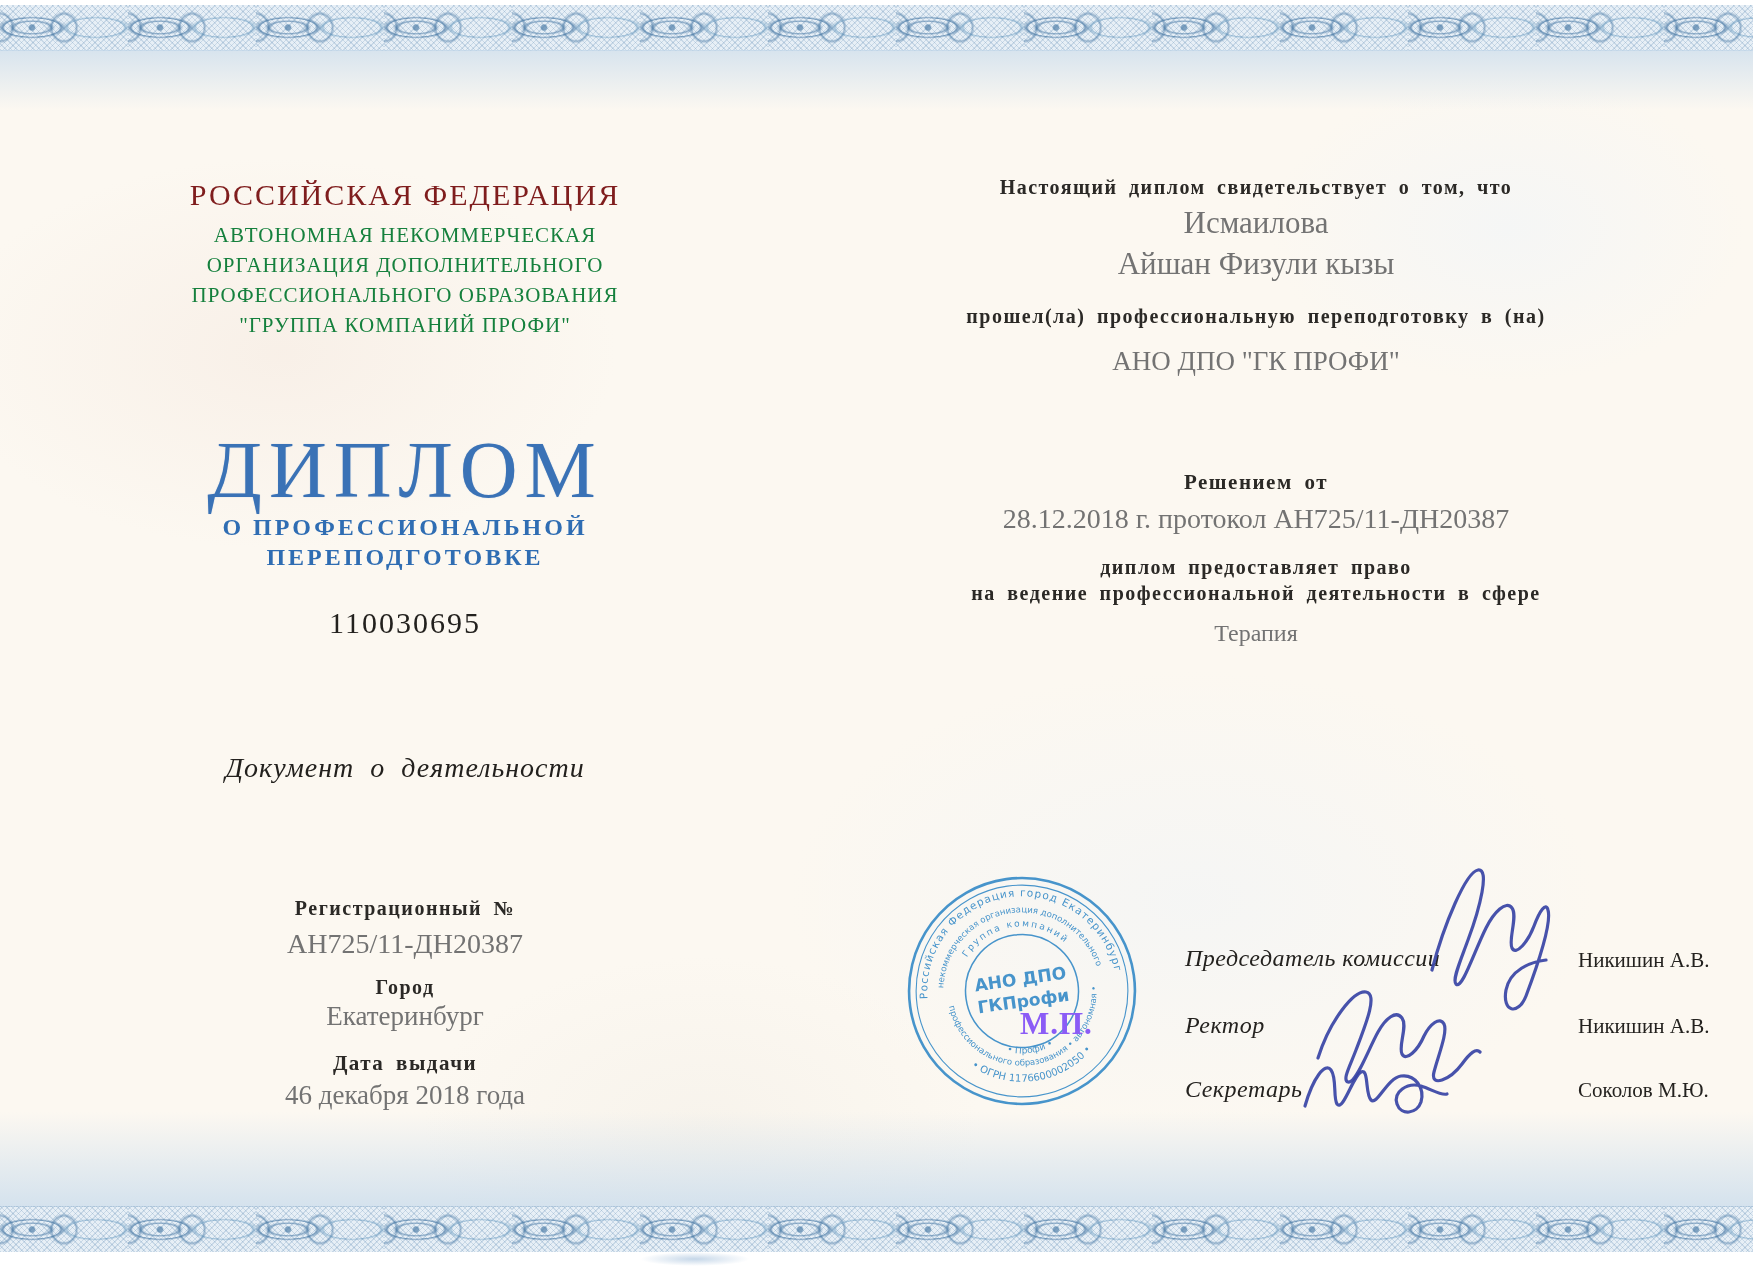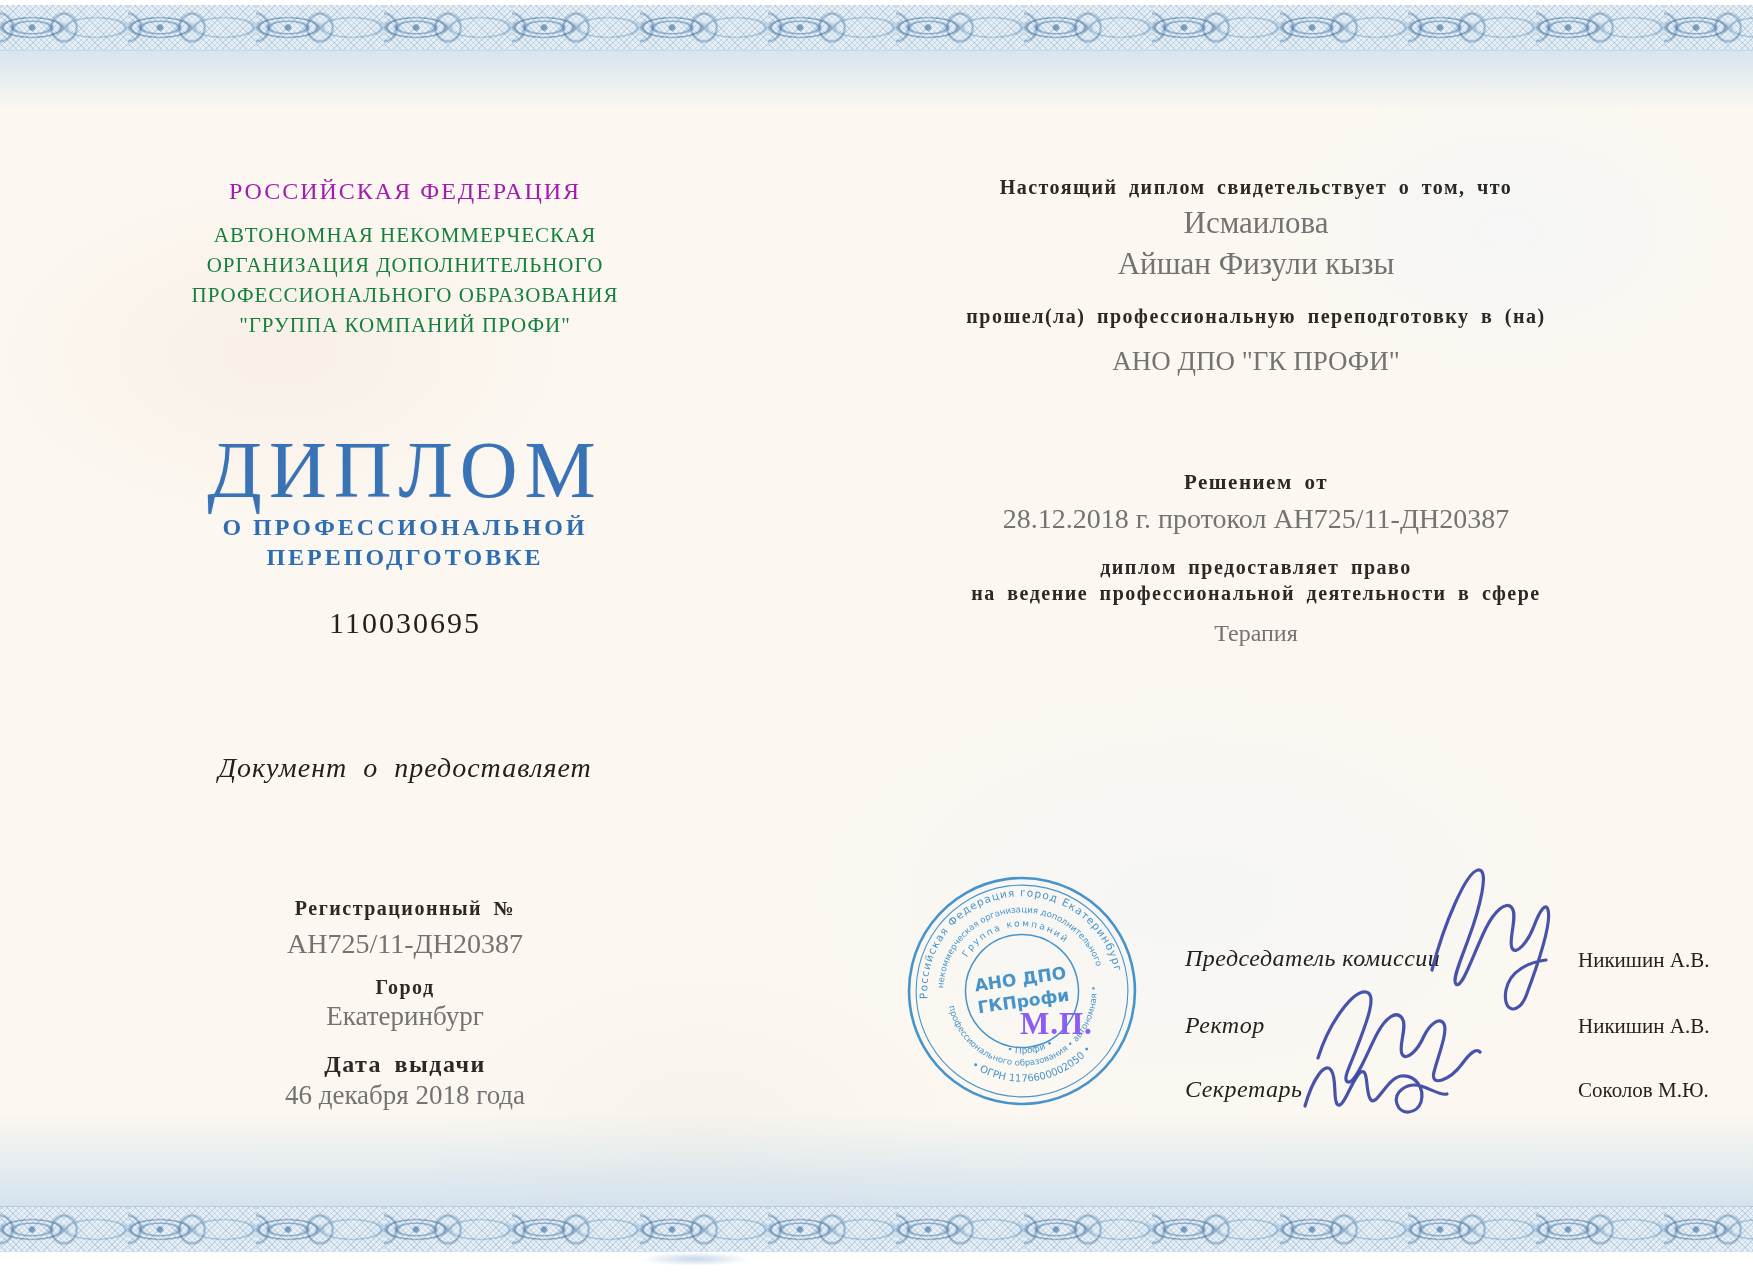--- a/index.html
+++ b/index.html
@@ -32,33 +32,33 @@
   .band-bottom{top:1206px;border-top:1px solid rgba(120,160,195,.35);}
   .wash-top{position:absolute;left:0;right:0;top:50px;height:60px;
     background:linear-gradient(to bottom, rgba(203,221,237,.75), rgba(203,221,237,0));}
   .wash-bottom{position:absolute;left:0;right:0;top:1112px;height:94px;
     background:linear-gradient(to top, rgba(203,221,237,.8), rgba(203,221,237,0));}
   .abs{position:absolute;}
   .ctr{text-align:center;}
   .lbl{font-weight:bold;letter-spacing:1.5px;word-spacing:5px;color:#2b2926;}
   .val{color:#737373;}
   
-  .country{left:140px;top:178px;width:530px;font-size:24px;letter-spacing:2px;color:#a21caf;}
+  .country{left:140px;top:178px;width:530px;font-size:30px;letter-spacing:2px;color:#7f1d1d;}
   .org{left:120px;top:220px;width:570px;font-size:21px;letter-spacing:1px;line-height:30px;color:#15803d;}
   .doc-title{left:140px;top:425px;width:530px;font-size:80px;letter-spacing:7px;color:#3a72b6;
     text-shadow:0 0 1px rgba(58,114,182,.4);}
   .doc-sub{left:140px;top:512px;width:530px;font-size:24px;font-weight:bold;letter-spacing:3px;
     line-height:30px;color:#2f6db3;}
   .serial{left:140px;top:606px;width:530px;font-size:30px;letter-spacing:2px;color:#23211e;}
   .qualif{left:140px;top:752px;width:530px;font-size:28px;font-style:italic;letter-spacing:1px;word-spacing:8px;color:#23211e;}
   .reg-label{left:140px;top:897px;width:530px;font-size:20px;}
   .reg-num{left:140px;top:928px;width:530px;font-size:28px;text-align:center;}
   .city-label{left:140px;top:976px;width:530px;font-size:20px;}
   .city-val{left:140px;top:1001px;width:530px;font-size:27px;}
-  .date-label{left:140px;top:1051px;width:530px;font-size:24px;}
+  .date-label{left:140px;top:1051px;width:530px;font-size:21px;}
   .date-val{left:140px;top:1080px;width:530px;font-size:27px;}
   
   .intro{left:950px;top:176px;width:612px;font-size:20px;}
   .surname{left:950px;top:205px;width:612px;font-size:31px;}
   .name-pat{left:950px;top:246px;width:612px;font-size:31px;}
   .training{left:950px;top:305px;width:612px;font-size:20px;}
   .org-short{left:950px;top:346px;width:612px;font-size:27px;}
   .decision-label{left:950px;top:470px;width:612px;font-size:21px;}
   .protocol{left:950px;top:503px;width:612px;font-size:28px;}
   .grant1{left:950px;top:556px;width:612px;font-size:20px;}
@@ -95,21 +95,21 @@
     <div>ОРГАНИЗАЦИЯ ДОПОЛНИТЕЛЬНОГО</div>
     <div>ПРОФЕССИОНАЛЬНОГО ОБРАЗОВАНИЯ</div>
     <div>"ГРУППА КОМПАНИЙ ПРОФИ"</div>
   </div>
   <div class="abs ctr doc-title">ДИПЛОМ</div>
   <div class="abs ctr doc-sub">
     <div>О ПРОФЕССИОНАЛЬНОЙ</div>
     <div>ПЕРЕПОДГОТОВКЕ</div>
   </div>
   <div class="abs ctr serial">110030695</div>
-  <div class="abs ctr qualif">Документ о предоставляет</div>
+  <div class="abs ctr qualif">Документ о деятельности</div>
   <div class="abs ctr lbl reg-label">Регистрационный №</div>
   <div class="abs ctr val reg-num">АН725/11-ДН20387</div>
   <div class="abs ctr lbl city-label">Город</div>
   <div class="abs ctr val city-val">Екатеринбург</div>
   <div class="abs ctr lbl date-label">Дата выдачи</div>
   <div class="abs ctr val date-val">46 декабря 2018 года</div>
 
   <div class="abs ctr lbl intro">Настоящий диплом свидетельствует о том, что</div>
   <div class="abs ctr val surname">Исмаилова</div>
   <div class="abs ctr val name-pat">Айшан Физули кызы</div>

